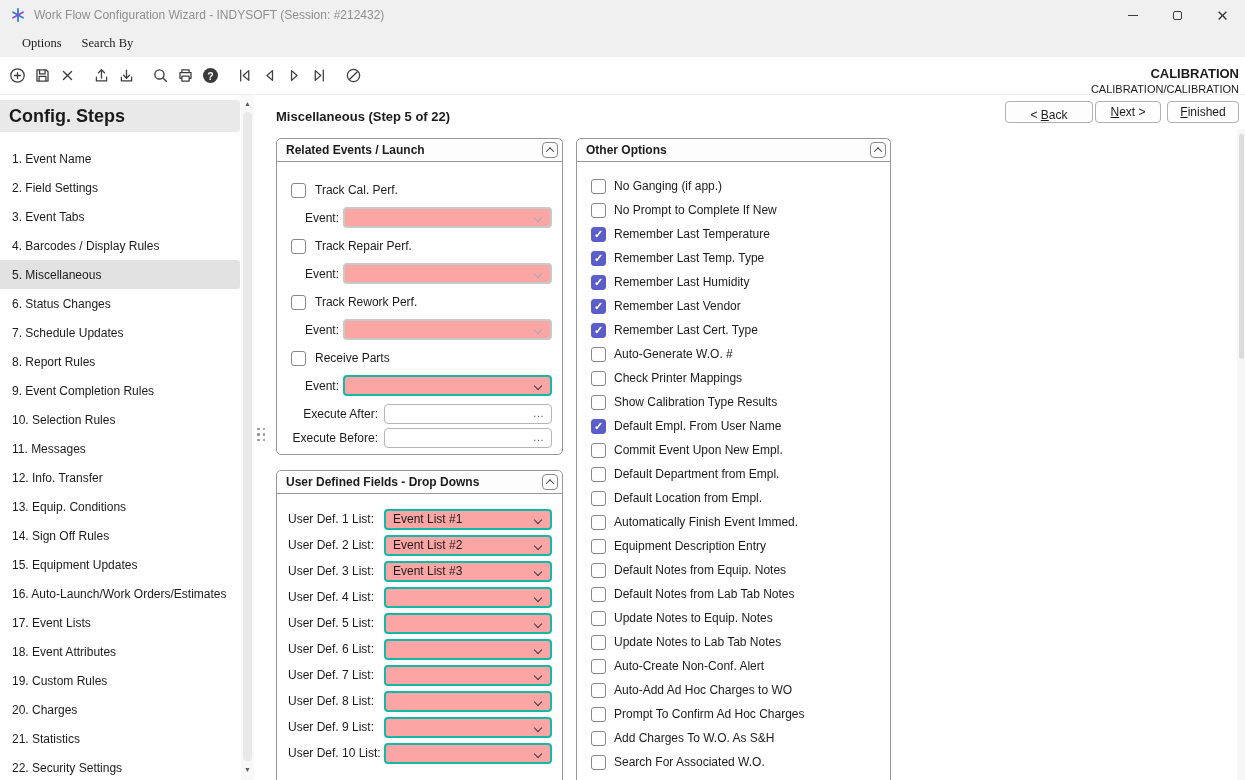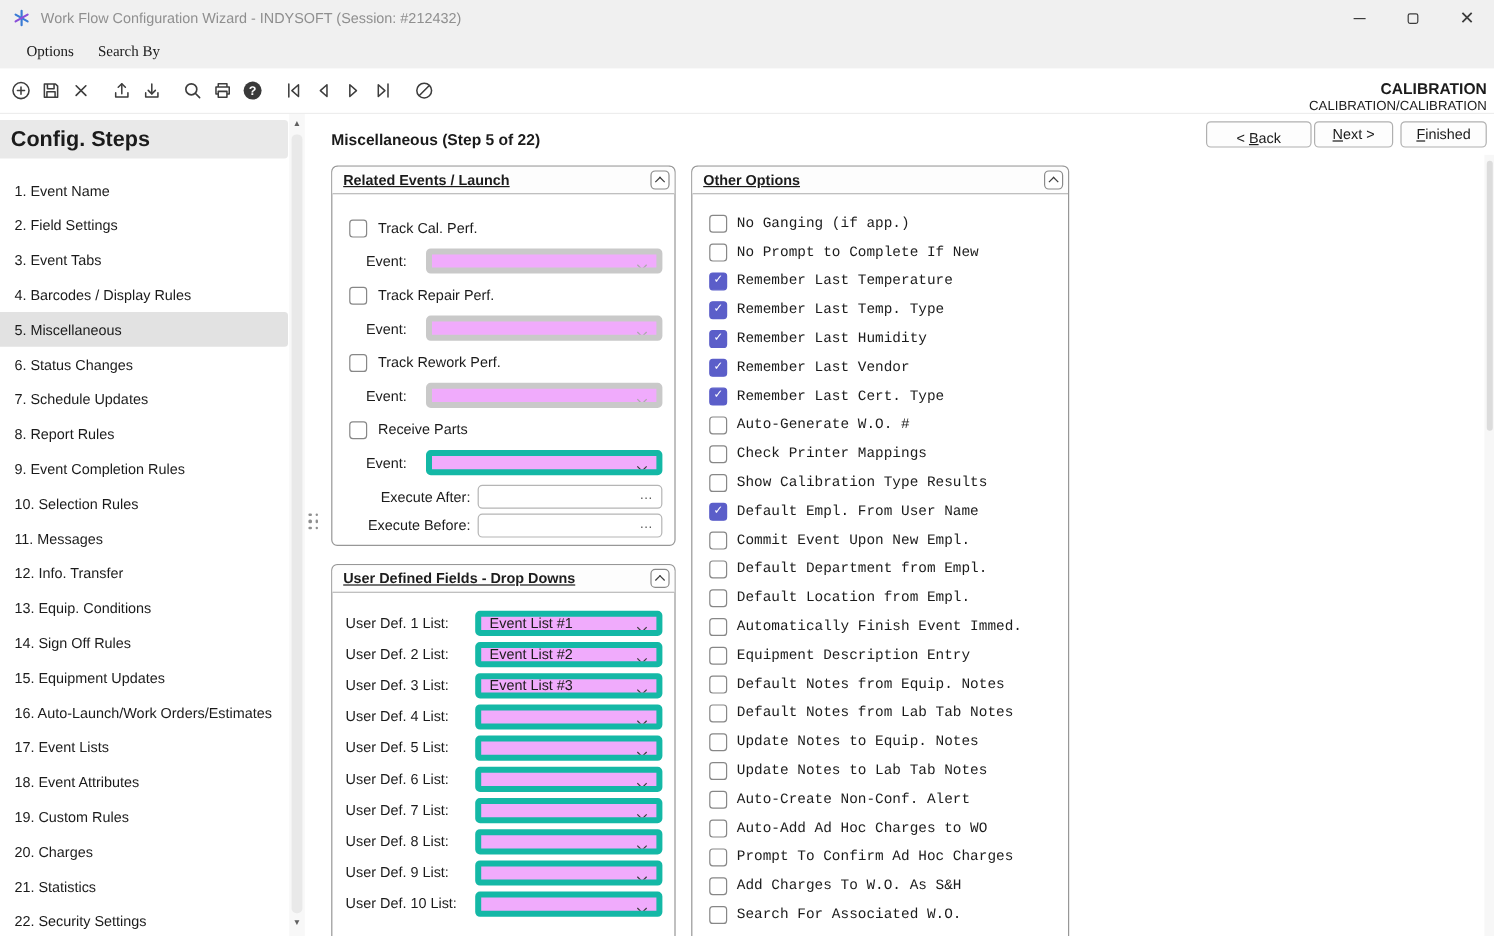--- a/index.html
+++ b/index.html
@@ -51,55 +51,55 @@
   .side-thumb { position:absolute; left:2px; width:9px; border-radius:4px; background:#e9e9e9; top:17px; bottom:19px; }
 
   .splitter { position:absolute; left:257px; top:426px; width:9px; height:17px; display:grid; grid-template-columns:3px 3px; grid-auto-rows:3px; gap:2.5px; align-content:center; justify-content:center; }
   .splitter .dot { width:2.5px; height:2.5px; background:#8f8f8f; border-radius:50%; }
 
   
   .main { position:absolute; left:276px; top:100px; width:961px; height:680px; overflow:visible; }
   .main-title { position:absolute; left:0; top:9px; font-size:13px; font-weight:700; }
 
   .panel { position:absolute; background:#fff; border:1px solid #979797; border-radius:5px; }
-  .panel-header { height:23px; display:flex; align-items:center; justify-content:space-between; padding:0 4px 0 9px; border-bottom:1px solid #979797; font-weight:700; border-radius:5px 5px 0 0; background:#fdfdfd; font-size:12px;text-decoration:underline; }
+  .panel-header { height:23px; display:flex; align-items:center; justify-content:space-between; padding:0 4px 0 9px; border-bottom:1px solid #979797; font-weight:700; border-radius:5px 5px 0 0; background:#fdfdfd; font-size:12px; }
   .collapse-btn { width:16px; height:16px; border:1px solid #8a8a8a; border-radius:4px; background:#fff; display:flex; align-items:center; justify-content:center; padding:0; }
   .chev-up { width:6px; height:6px; border-left:1.5px solid #3c3c3c; border-top:1.5px solid #3c3c3c; transform:rotate(45deg) translate(1px,1px); display:block; }
 
   .p-related { left:0; top:38px; width:287px; height:317px; }
   .p-userdef { left:0; top:370px; width:287px; height:420px; }
   .p-other { left:300px; top:38px; width:315px; height:660px; }
 
   
   .cb { width:15px; height:15px; border:1px solid #878787; border-radius:3px; background:#fff; flex:none; display:flex; align-items:center; justify-content:center; }
   .cb.checked { background:#5b5ec9; border-color:#5b5ec9; }
   .cb.checked::after { content:"\2713"; color:#fff; font-size:11px; font-weight:700; line-height:1; }
 
   
   .re-body { padding-top:18px; }
   .cb-row { display:flex; align-items:center; gap:9px; padding-left:14px; height:20px; }
   .event-row { display:flex; align-items:center; margin:7px 10px 8px 28px; height:21px; }
   .event-label { width:33px; text-align:right; margin-right:5px; flex:none; }
-  .dropdown { flex:1; height:21px; border:5px solid #14b8a6; border-radius:4px; background:#f0abfc; position:relative; display:flex; align-items:center; padding-left:7px; overflow:hidden;margin-left:12px; }
+  .dropdown { flex:1; height:21px; border:2px solid #14b8a6; border-radius:4px; background:#fca5a5; position:relative; display:flex; align-items:center; padding-left:7px; overflow:hidden; }
   .dropdown .chev { position:absolute; right:9px; top:6px; width:6px; height:6px; border-right:1.4px solid #3c3c3c; border-bottom:1.4px solid #3c3c3c; transform:rotate(45deg); display:block; }
   .dropdown.disabled { border-color:#c9c9c9; }
   .dropdown.disabled .chev { border-color:#aaaaaa; }
-  .exec-row { display:flex; align-items:center; margin:4px 10px 0 25px; height:20px; }
+  .exec-row { display:flex; align-items:center; margin:4px 10px 0 11px; height:20px; }
   .exec-label { width:90px; text-align:right; margin-right:6px; flex:none; }
   .exec-field { flex:1; height:20px; border:1px solid #b5b5b5; border-radius:4px; display:flex; align-items:center; justify-content:flex-end; padding-right:7px; background:#fff; }
   .exec-dots { font-size:11px; color:#555; letter-spacing:0.5px; line-height:0.5; }
 
   
   .ud-body { padding-top:12px; }
   .ud-row { display:flex; align-items:center; height:26px; padding-left:11px; }
   .ud-label { width:96px; flex:none; }
   .ud-row .dropdown { margin-right:10px; }
 
   
-  .oo-body { padding-top:12px;font-family:Liberation Mono, monospace; }
+  .oo-body { padding-top:12px; }
   .oo-row { display:flex; align-items:center; gap:8px; height:24px; padding-left:14px; }
 
   
   .main-scroll { position:absolute; right:0; top:129px; bottom:0; width:8px; background:#f7f7f7; }
   .main-thumb { position:absolute; left:1.5px; width:5px; border-radius:3px; background:#dcdcdc; top:5px; height:225px; }
 </style>
 </head>
 <body>
 
 <div class="app">

